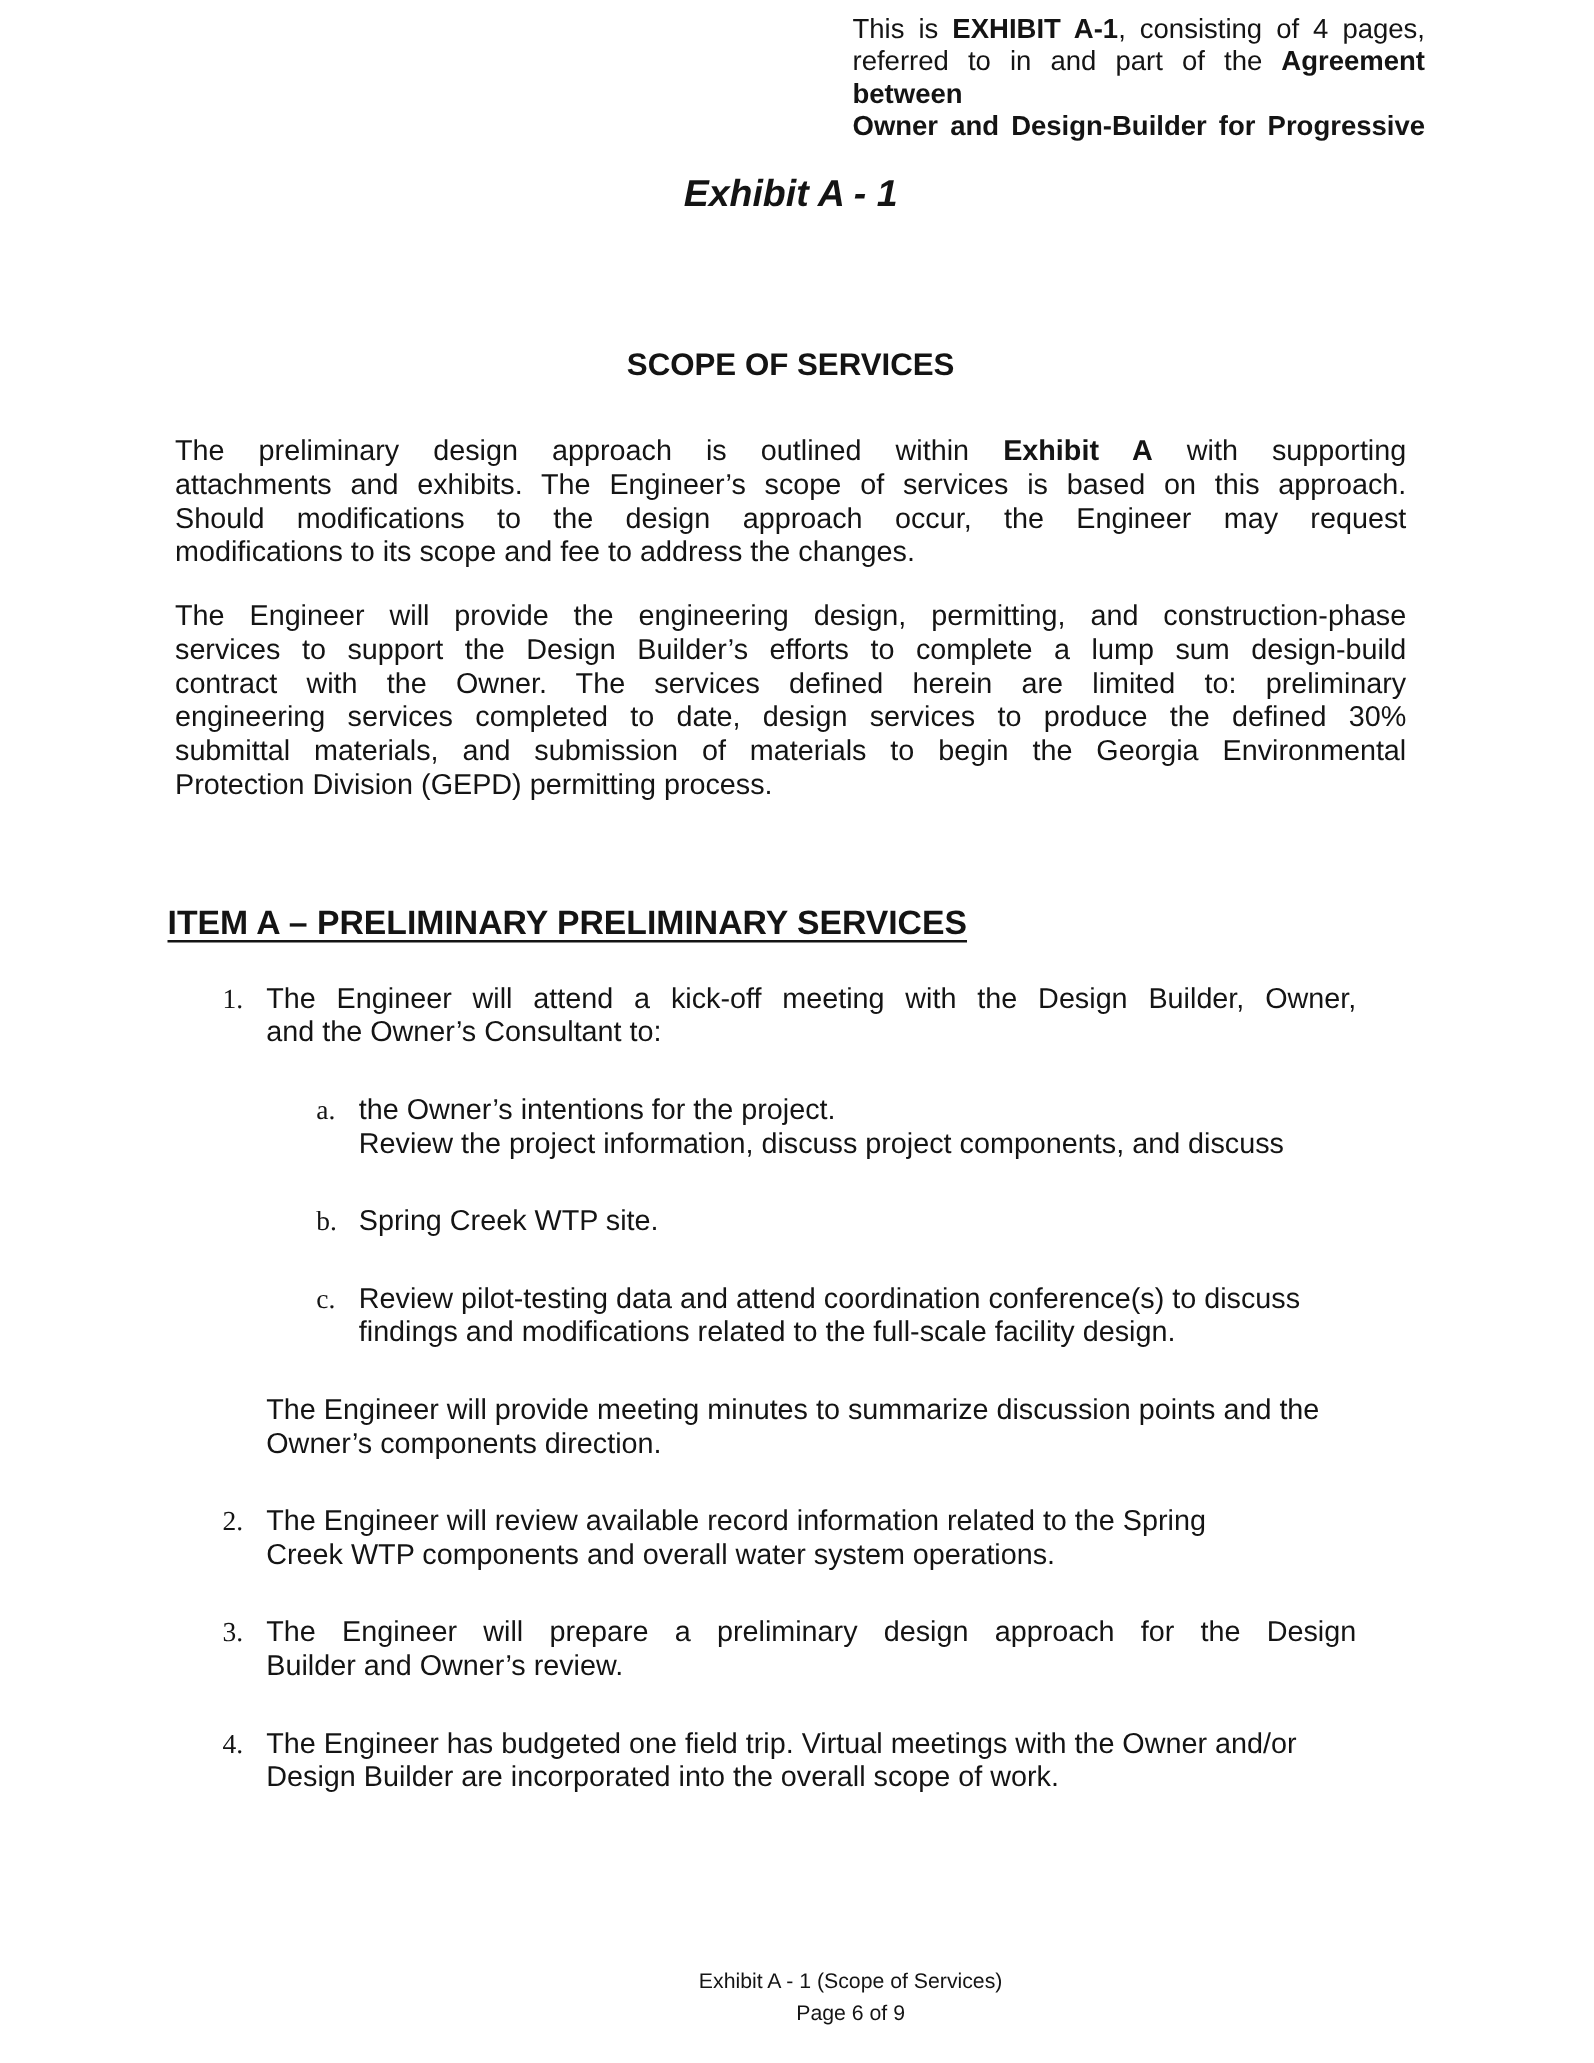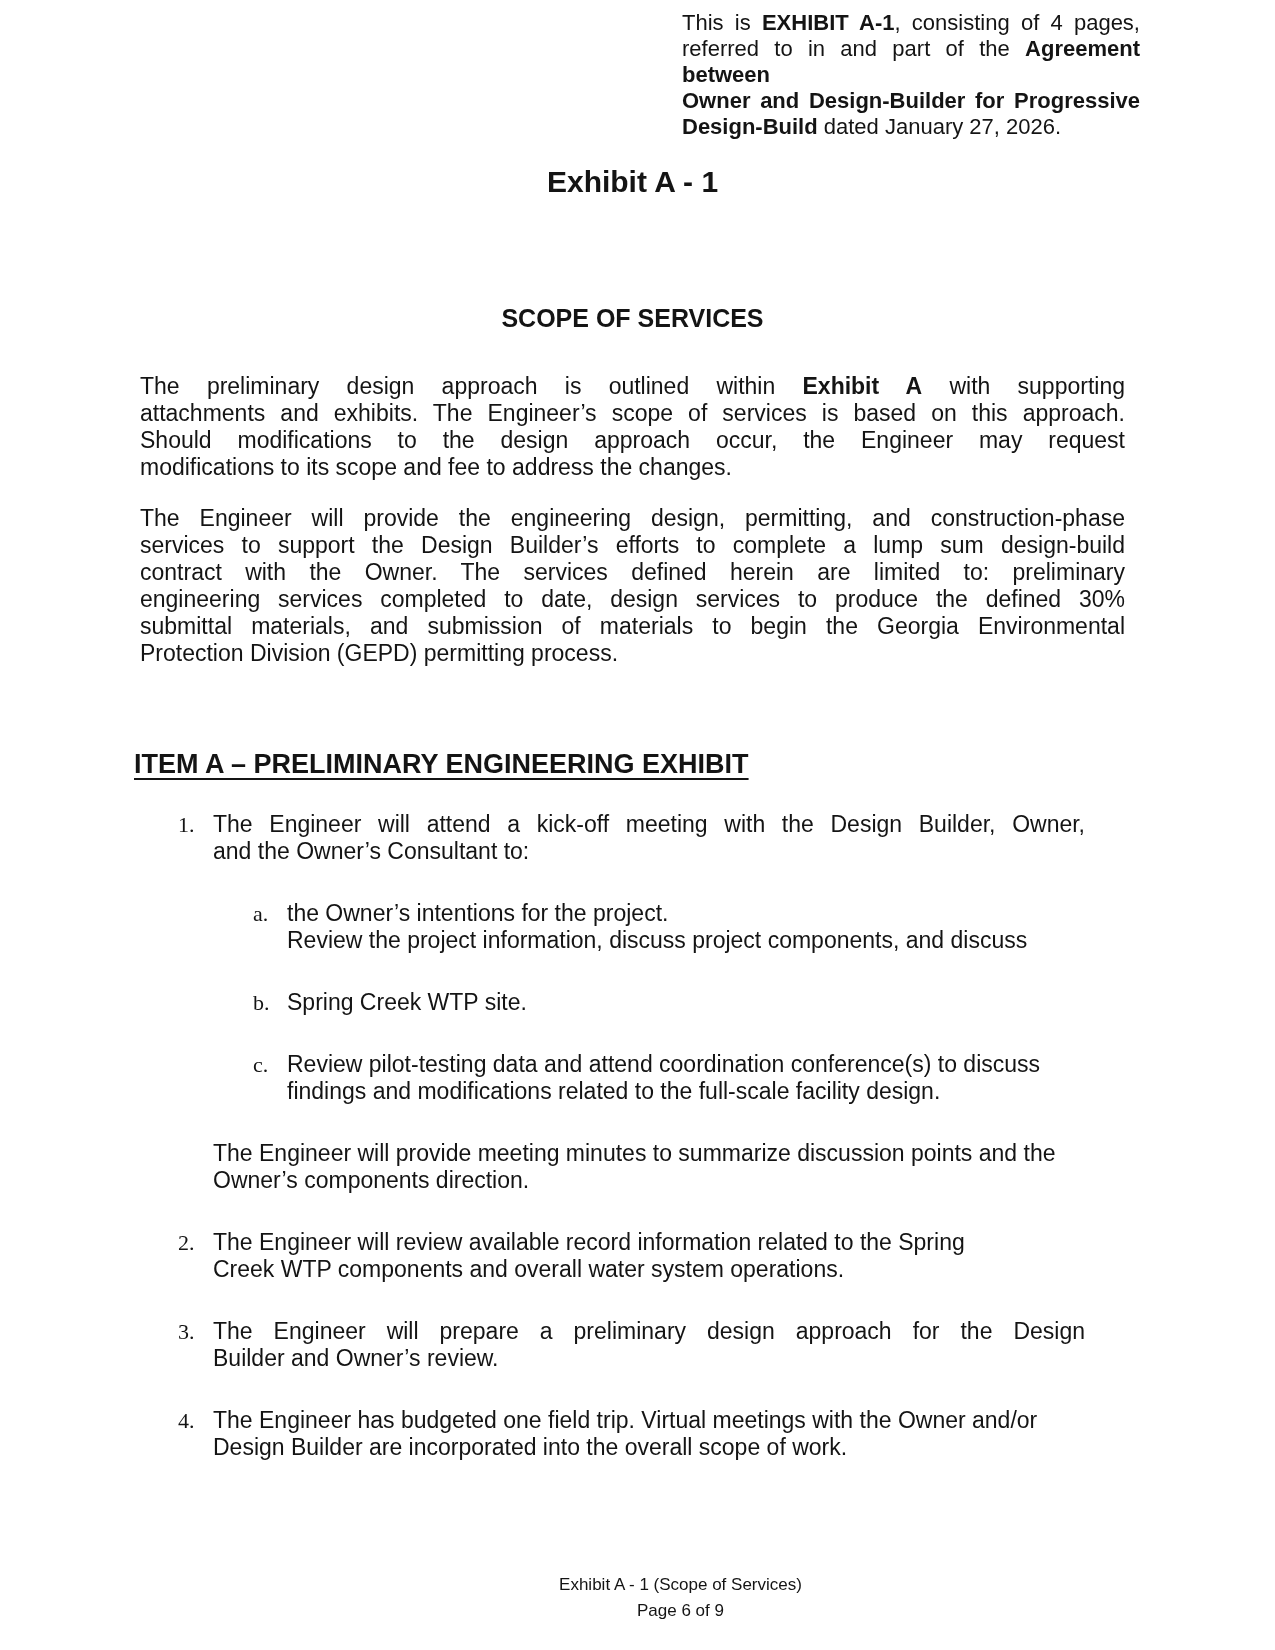--- a/index.html
+++ b/index.html
@@ -14,21 +14,21 @@
     overflow: hidden;
   }
   .content { position: absolute; left: 140px; top: 0; width: 985px; }
   .tline { line-height: 27px; }
   .b { font-weight: bold; }
   .jline { text-align: justify; text-align-last: justify; }
 
   .stamp { padding-top: 10px; margin-left: 542px; width: 458px; font-size: 22px; }
   .stamp .tline { line-height: 26px; }
 
-  .doc-title { margin-top: 24px; text-align: center; font-weight: bold; font-size: 30px; line-height: 36px; }
+  .doc-title { margin-top: 24px; text-align: center; font-weight: bold; font-size: 30px; line-height: 36px; font-style: italic; }
   .section-title { margin-top: 103px; text-align: center; font-weight: bold; font-size: 25px; line-height: 30px; }
 
   .para { margin-top: 40px; }
   .para.p2 { margin-top: 24px; }
 
   .item-heading {
     margin-top: 78px; margin-left: -6px;
     font-weight: bold; font-size: 27px; line-height: 38px;
     text-decoration: underline; text-decoration-thickness: 2px; text-underline-offset: 5px;
   }
@@ -53,21 +53,20 @@
 </head>
 <body>
 
 <div class="page">
   <div class="content">
 
     <div class="stamp just">
         <div class="tline jline"><span>This is </span><span class="b">EXHIBIT A-1</span><span>, consisting of 4 pages,</span></div>
         <div class="tline jline"><span>referred to in and part of the </span><span class="b">Agreement between</span></div>
         <div class="tline jline"><span class="b">Owner and Design-Builder for Progressive</span></div>
-        <div class="tline"><span class="b">Design-Build</span><span> dated January 27, 2026.</span></div>
       </div>
 
     <div class="doc-title">Exhibit A - 1</div>
 
     <div class="section-title">SCOPE OF SERVICES</div>
 
     <div class="para p1 just">
         <div class="tline jline"><span>The preliminary design approach is outlined within </span><span class="b">Exhibit A</span><span> with supporting</span></div>
         <div class="tline jline"><span>attachments and exhibits. The Engineer’s scope of services is based on this approach.</span></div>
         <div class="tline jline"><span>Should modifications to the design approach occur, the Engineer may request</span></div>
@@ -76,21 +75,21 @@
 
     <div class="para p2 just">
         <div class="tline jline"><span>The Engineer will provide the engineering design, permitting, and construction-phase</span></div>
         <div class="tline jline"><span>services to support the Design Builder’s efforts to complete a lump sum design-build</span></div>
         <div class="tline jline"><span>contract with the Owner.  The services defined herein are limited to: preliminary</span></div>
         <div class="tline jline"><span>engineering services completed to date, design services to produce the defined 30%</span></div>
         <div class="tline jline"><span>submittal materials, and submission of materials to begin the Georgia Environmental</span></div>
         <div class="tline"><span>Protection Division (GEPD) permitting process.</span></div>
       </div>
 
-    <div class="item-heading">ITEM A – PRELIMINARY ENGINEERING EXHIBIT</div>
+    <div class="item-heading">ITEM A – PRELIMINARY PRELIMINARY SERVICES</div>
 
     <div>
 
       <div class="li-row first">
         <div class="li-marker">1.</div>
         <div class="li-text just">
             <div class="tline jline"><span>The Engineer will attend a kick-off meeting with the Design Builder, Owner,</span></div>
             <div class="tline"><span>and the Owner’s Consultant to:</span></div>
           </div>
       </div>

